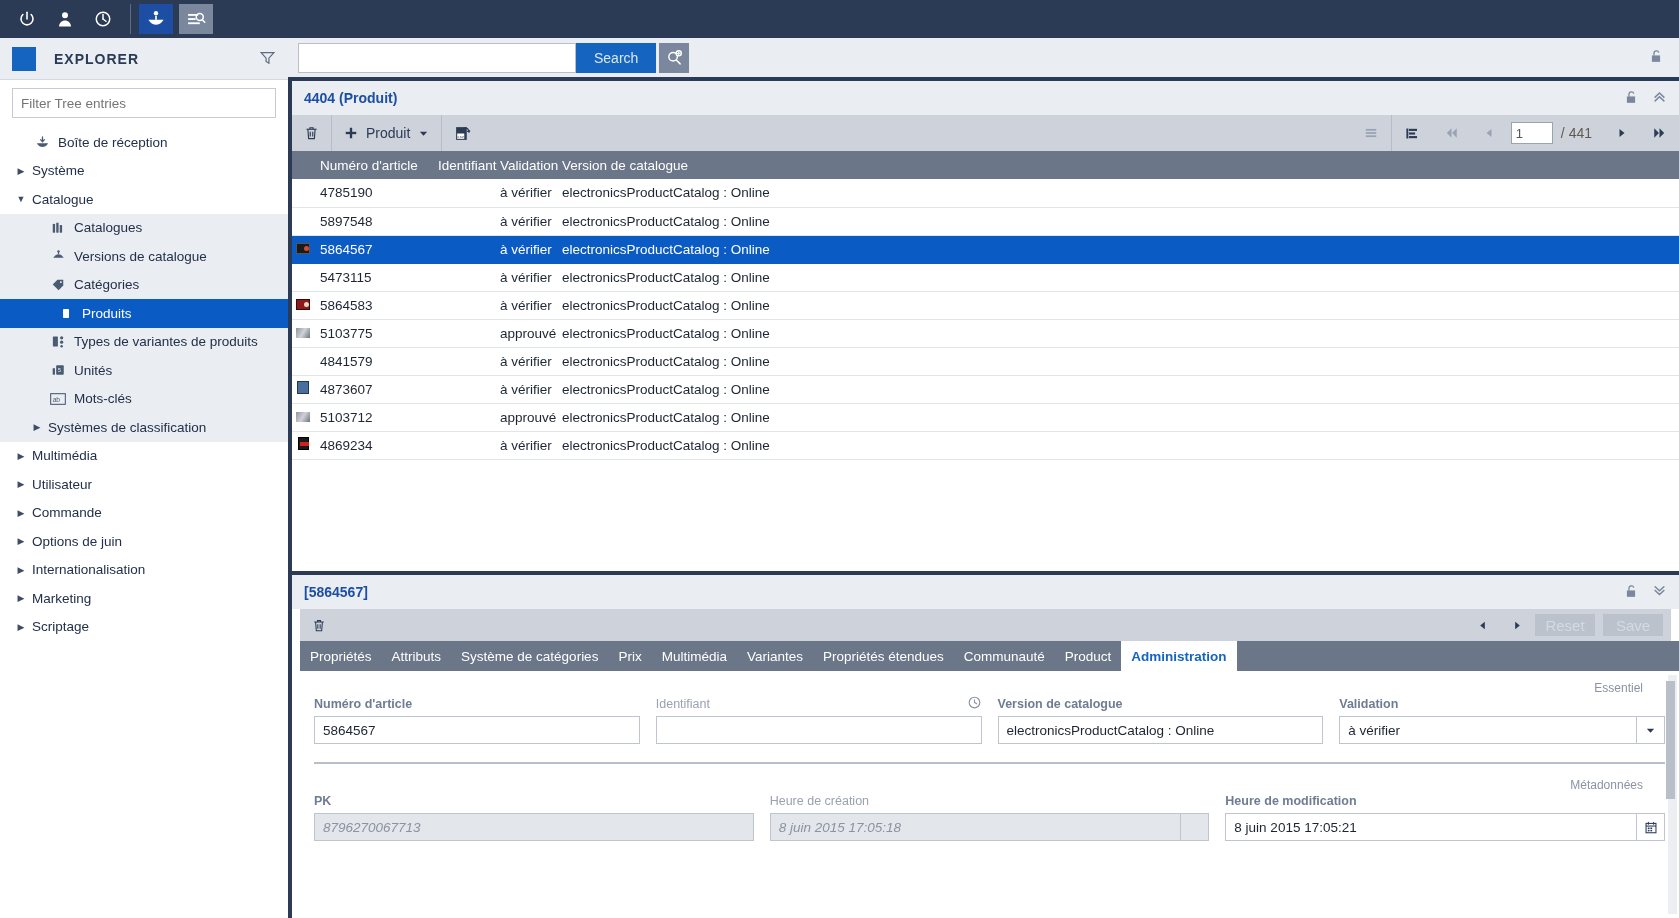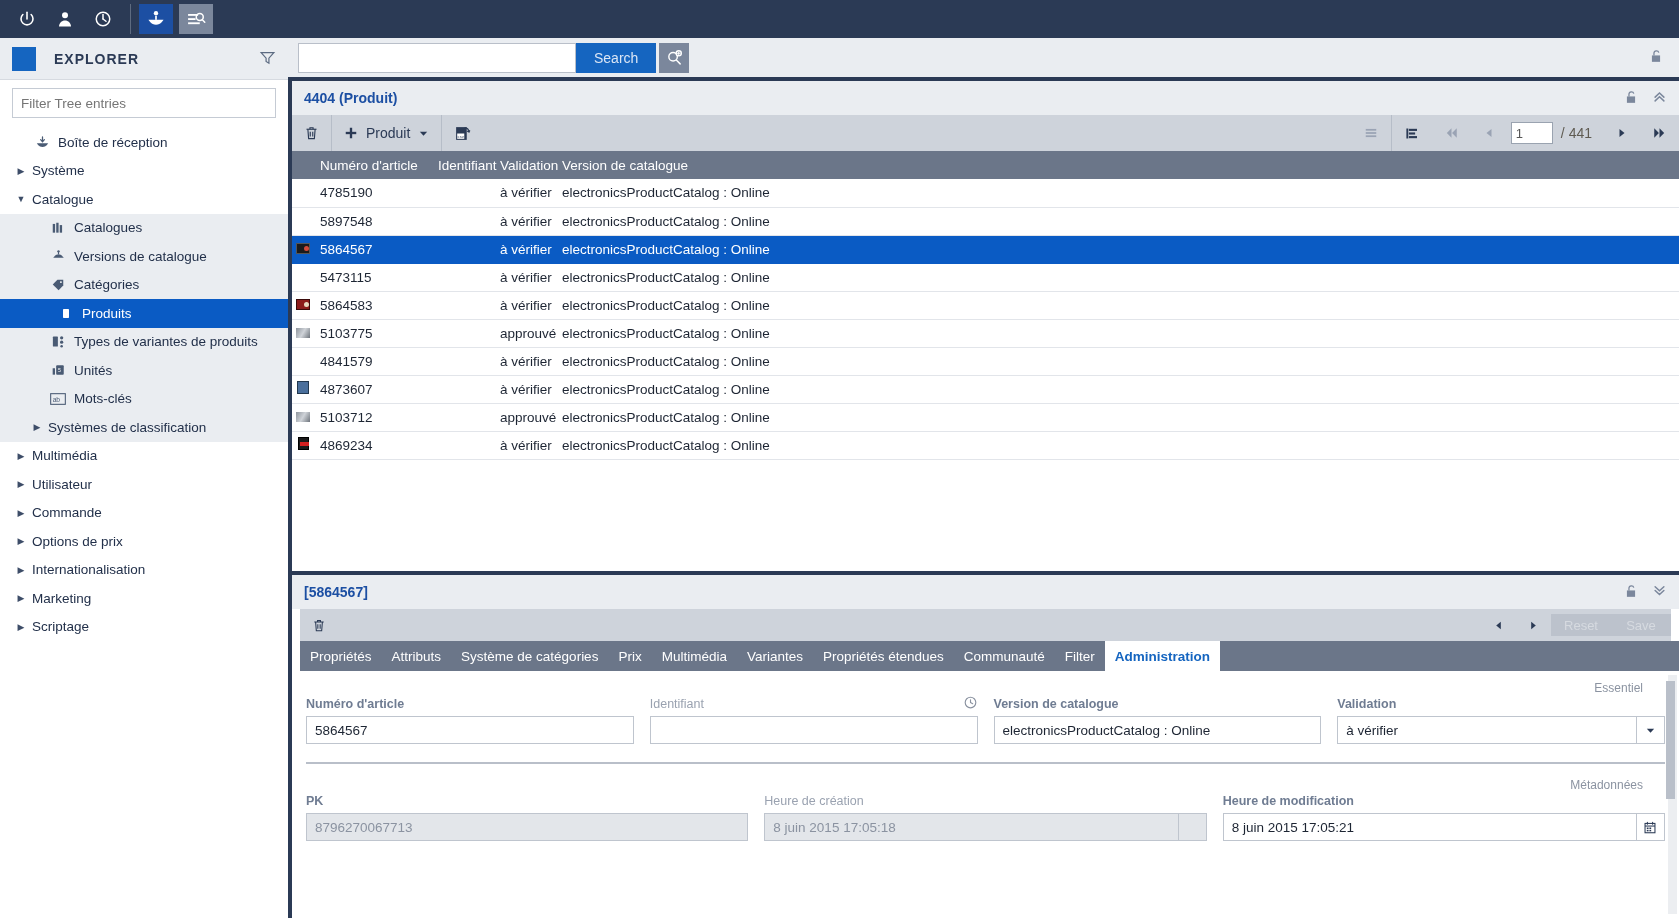--- a/index.html
+++ b/index.html
@@ -156,50 +156,50 @@
     border-top: 4px solid #2b3a55; display: flex; flex-direction: column;
     position: relative; overflow: hidden;
   }
   .detail-toolbar {
     height: 32px; background: #ced3db; display: flex; align-items: center;
     margin: 0 8px 0 8px;
   }
   .ghost-btn {
     height: 22px; min-width: 60px; background: #bcc2cc; color: #d6dae0;
     display: flex; align-items: center; justify-content: center;
-    font-size: 13px; 
+    font-size: 15px; margin-right: 8px;
   }
   .tabs {
     height: 30px; background: #6b7689; display: flex; align-items: flex-end;
     margin-left: 8px;
   }
   .tab {
     height: 30px; padding: 0 10px; display: flex; align-items: center;
     color: #ffffff; font-size: 13.5px; cursor: pointer; white-space: nowrap;
   }
   .tab.active {
     background: #ffffff; color: #1565c0; font-weight: bold;
   }
-  .form-area { flex: 1; padding: 10px 14px 0 14px; position: relative; overflow:hidden; }
+  .form-area { flex: 1; padding: 10px 14px 0 22px; position: relative; overflow:hidden; }
   .section-label {
     text-align: right; color: #8b93a1; font-size: 12px; padding-right: 22px;
   }
   .row { display: flex; gap: 16px; margin-top: 2px; }
   .fld { flex: 1; position: relative; }
   .fld-label {
     font-size: 12.5px; color: #6f7c92; font-weight: bold; margin-bottom: 5px;
     display: block;
   }
   .fld-label.dim { color: #9aa2b0; font-weight: normal; }
   .fld-input {
     width: 100%; height: 28px; border: 1px solid #bfc5ce; background: #fff;
     padding: 0 8px; font-size: 13.5px; color: #1d2533; outline: none;
     font-family: "Liberation Sans", sans-serif;
   }
-  .fld-input.ro { background: #e3e6ea; color: #8b93a1; }
+  .fld-input.ro { background: #e3e6ea; color: #8b93a1; font-style: italic; }
   .fld-input.sel-box { padding-right: 30px; }
   .dd-arrow {
     position: absolute; right: 1px; bottom: 1px; width: 28px; height: 26px;
     background: #fff; border-left: 1px solid #bfc5ce;
     display: flex; align-items: center; justify-content: center;
     color: #2b3a55; font-size: 9px; cursor: pointer;
   }
   .cal-btn {
     position: absolute; right: 1px; bottom: 1px; width: 28px; height: 26px;
     background: #fff; border-left: 1px solid #bfc5ce;
@@ -398,21 +398,21 @@
         <div class="tree-item" style="padding-left: 10px;">
           <span class="tw">
             <span class="caret">▶</span>
           </span>
           <span>Commande</span>
         </div>
         <div class="tree-item" style="padding-left: 10px;">
           <span class="tw">
             <span class="caret">▶</span>
           </span>
-          <span>Options de prix</span>
+          <span>Options de juin</span>
         </div>
         <div class="tree-item" style="padding-left: 10px;">
           <span class="tw">
             <span class="caret">▶</span>
           </span>
           <span>Internationalisation</span>
         </div>
         <div class="tree-item" style="padding-left: 10px;">
           <span class="tw">
             <span class="caret">▶</span>
@@ -674,21 +674,21 @@
 
       <div class="tabs" id="tabs-row">
           <div class="tab">Propriétés</div>
           <div class="tab">Attributs</div>
           <div class="tab">Système de catégories</div>
           <div class="tab">Prix</div>
           <div class="tab">Multimédia</div>
           <div class="tab">Variantes</div>
           <div class="tab">Propriétés étendues</div>
           <div class="tab">Communauté</div>
-          <div class="tab">Filter</div>
+          <div class="tab">Product</div>
           <div class="tab active">Administration</div>
         </div>
 
       <div class="form-area">
         <div class="section-label">Essentiel</div>
         <div class="row">
           <div class="fld">
             <label class="fld-label">Numéro d'article</label>
             <input class="fld-input" type="text" value="5864567" style="">
           </div>

